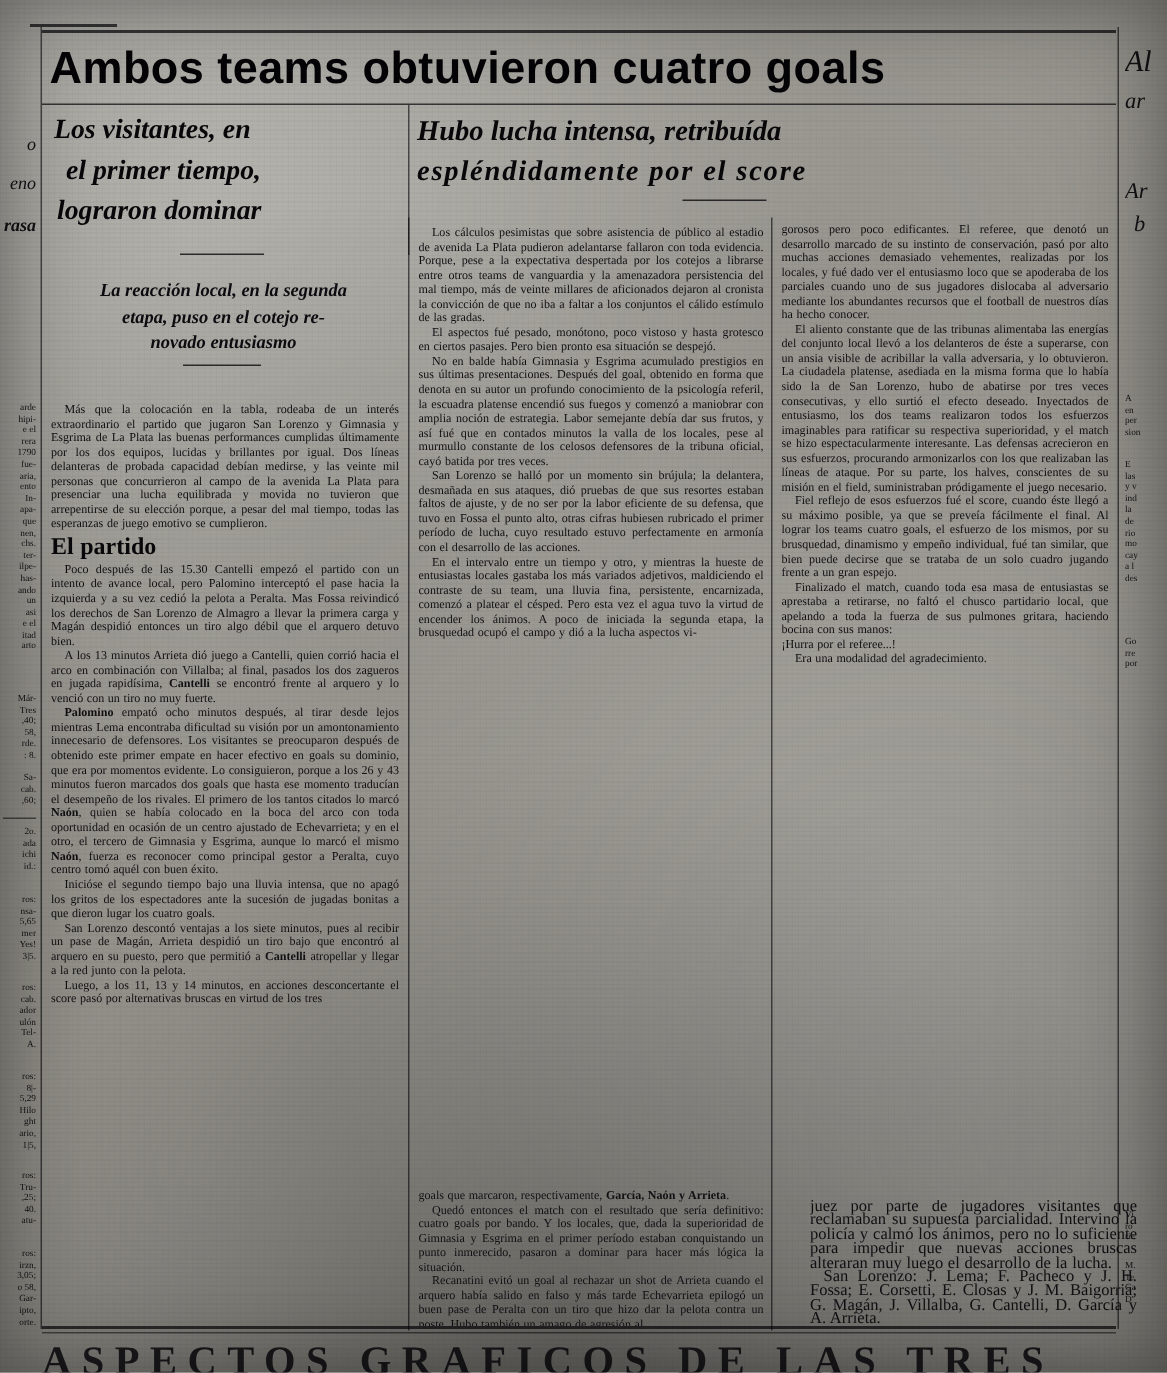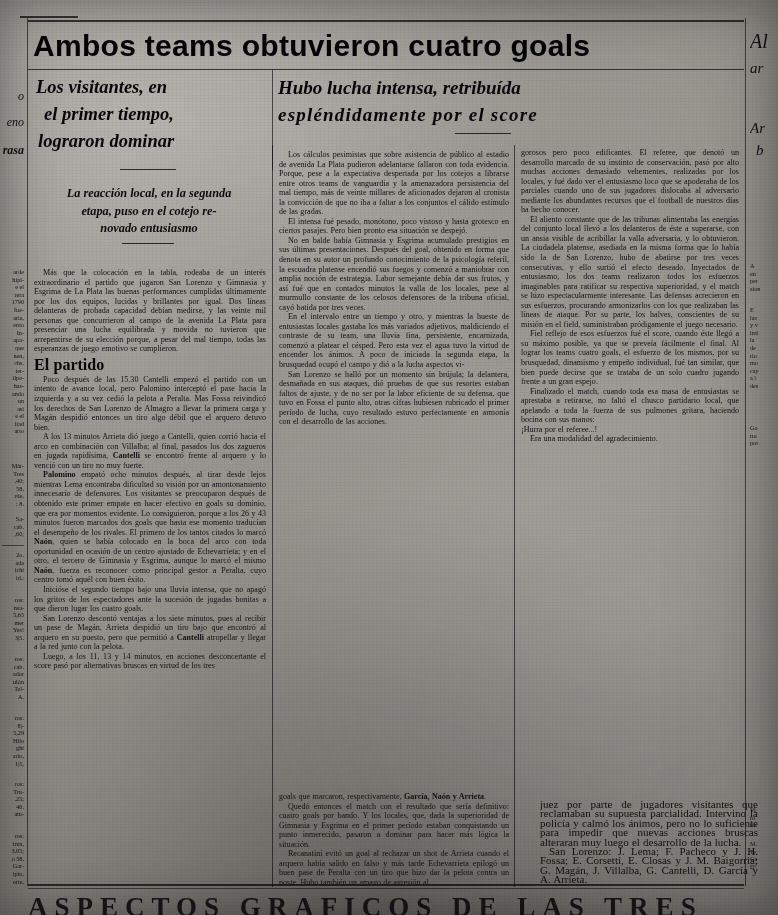--- a/index.html
+++ b/index.html
@@ -157,24 +157,24 @@
     <p>Poco después de las 15.30 Cantelli empezó el partido con un intento de avance local, pero Palomino interceptó el pase hacia la izquierda y a su vez cedió la pelota a Peralta. Mas Fossa reivindicó los derechos de San Lorenzo de Almagro a llevar la primera carga y Magán despidió entonces un tiro algo débil que el arquero detuvo bien.</p>
     <p><span>A los 13 minutos Arrieta dió juego a Cantelli, quien corrió hacia el arco en combinación con Villalba; al final, pasados los dos zagueros en jugada rapidísima, </span><b>Cantelli</b><span> se encontró frente al arquero y lo venció con un tiro no muy fuerte.</span></p>
     <p><b>Palomino</b><span> empató ocho minutos después, al tirar desde lejos mientras Lema encontraba dificultad su visión por un amontonamiento innecesario de defensores. Los visitantes se preocuparon después de obtenido este primer empate en hacer efectivo en goals su dominio, que era por momentos evidente. Lo consiguieron, porque a los 26 y 43 minutos fueron marcados dos goals que hasta ese momento traducían el desempeño de los rivales. El primero de los tantos citados lo marcó </span><b>Naón</b><span>, quien se había colocado en la boca del arco con toda oportunidad en ocasión de un centro ajustado de Echevarrieta; y en el otro, el tercero de Gimnasia y Esgrima, aunque lo marcó el mismo </span><b>Naón</b><span>, fuerza es reconocer como principal gestor a Peralta, cuyo centro tomó aquél con buen éxito.</span></p>
     <p>Inicióse el segundo tiempo bajo una lluvia intensa, que no apagó los gritos de los espectadores ante la sucesión de jugadas bonitas a que dieron lugar los cuatro goals.</p>
     <p><span>San Lorenzo descontó ventajas a los siete minutos, pues al recibir un pase de Magán, Arrieta despidió un tiro bajo que encontró al arquero en su puesto, pero que permitió a </span><b>Cantelli</b><span> atropellar y llegar a la red junto con la pelota.</span></p>
     <p>Luego, a los 11, 13 y 14 minutos, en acciones desconcertante el score pasó por alternativas bruscas en virtud de los tres</p>
   </div>
 
   <div class="col" id="col2" style="left:279px;top:150px;width:230px;height:636px;">
     <p>Los cálculos pesimistas que sobre asistencia de público al estadio de avenida La Plata pudieron adelantarse fallaron con toda evidencia. Porque, pese a la expectativa despertada por los cotejos a librarse entre otros teams de vanguardia y la amenazadora persistencia del mal tiempo, más de veinte millares de aficionados dejaron al cronista la convicción de que no iba a faltar a los conjuntos el cálido estímulo de las gradas.</p>
-    <p>El intensa fué pesado, monótono, poco vistoso y hasta grotesco en ciertos pasajes. Pero bien pronto esa situación se despejó.</p>
+    <p>El aspectos fué pesado, monótono, poco vistoso y hasta grotesco en ciertos pasajes. Pero bien pronto esa situación se despejó.</p>
     <p>No en balde había Gimnasia y Esgrima acumulado prestigios en sus últimas presentaciones. Después del goal, obtenido en forma que denota en su autor un profundo conocimiento de la psicología referil, la escuadra platense encendió sus fuegos y comenzó a maniobrar con amplia noción de estrategia. Labor semejante debía dar sus frutos, y así fué que en contados minutos la valla de los locales, pese al murmullo constante de los celosos defensores de la tribuna oficial, cayó batida por tres veces.</p>
+    <p>San Lorenzo se halló por un momento sin brújula; la delantera, desmañada en sus ataques, dió pruebas de que sus resortes estaban faltos de ajuste, y de no ser por la labor eficiente de su defensa, que tuvo en Fossa el punto alto, otras cifras hubiesen rubricado el primer período de lucha, cuyo resultado estuvo perfectamente en armonía con el desarrollo de las acciones.</p>
     <p>En el intervalo entre un tiempo y otro, y mientras la hueste de entusiastas locales gastaba los más variados adjetivos, maldiciendo el contraste de su team, una lluvia fina, persistente, encarnizada, comenzó a platear el césped. Pero esta vez el agua tuvo la virtud de encender los ánimos. A poco de iniciada la segunda etapa, la brusquedad ocupó el campo y dió a la lucha aspectos vi-</p>
-    <p>San Lorenzo se halló por un momento sin brújula; la delantera, desmañada en sus ataques, dió pruebas de que sus resortes estaban faltos de ajuste, y de no ser por la labor eficiente de su defensa, que tuvo en Fossa el punto alto, otras cifras hubiesen rubricado el primer período de lucha, cuyo resultado estuvo perfectamente en armonía con el desarrollo de las acciones.</p>
   </div>
 
   <div class="col" id="col2b" style="left:279px;top:792px;width:230px;height:92px;">
     <p class="noind"><span>goals que marcaron, respectivamente, </span><b>García, Naón y Arrieta</b><span>.</span></p>
     <p>Quedó entonces el match con el resultado que sería definitivo: cuatro goals por bando. Y los locales, que, dada la superioridad de Gimnasia y Esgrima en el primer período estaban conquistando un punto inmerecido, pasaron a dominar para hacer más lógica la situación.</p>
     <p>Recanatini evitó un goal al rechazar un shot de Arrieta cuando el arquero había salido en falso y más tarde Echevarrieta epilogó un buen pase de Peralta con un tiro que hizo dar la pelota contra un poste. Hubo también un amago de agresión al</p>
   </div>
 
   <div class="col" id="col3" style="left:521px;top:148px;width:218px;height:640px;">
     <p class="noind">gorosos pero poco edificantes. El referee, que denotó un desarrollo marcado de su instinto de conservación, pasó por alto muchas acciones demasiado vehementes, realizadas por los locales, y fué dado ver el entusiasmo loco que se apoderaba de los parciales cuando uno de sus jugadores dislocaba al adversario mediante los abundantes recursos que el football de nuestros días ha hecho conocer.</p>

